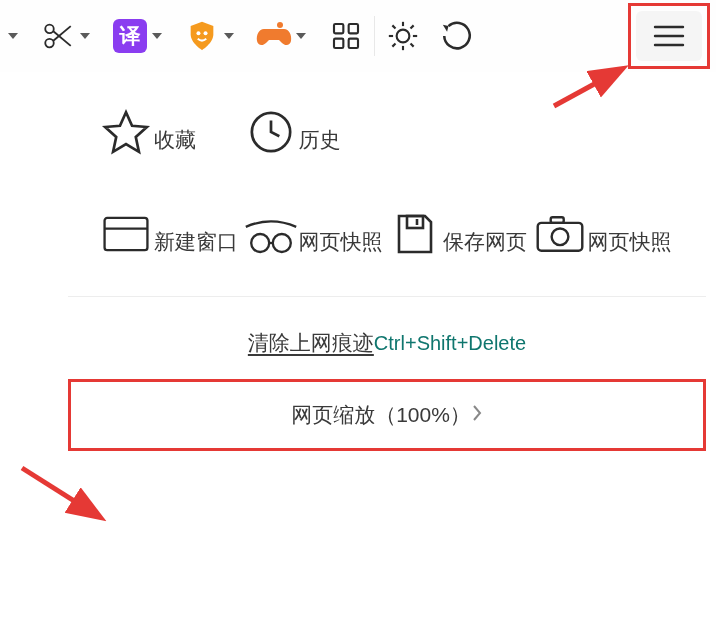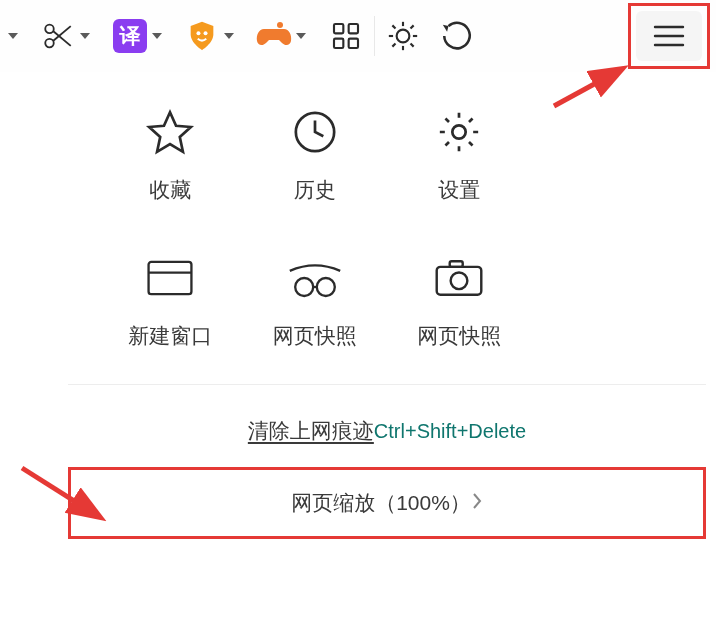--- a/index.html
+++ b/index.html
@@ -39,21 +39,21 @@
     }
     .dd-panel {
       background: #fff; padding-top: 32px;
     }
     .grid {
       display: grid; grid-template-columns: repeat(4, 1fr);
       gap: 0; padding: 0 30px;
     }
     .grid-row2 { margin-top: 46px; }
     .grid-item {
-      display:flex; flex-direction:column; align-items:center;
+      display:flex; align-items:center;
       cursor: pointer;
     }
     .grid-icon {
       width: 56px; height: 56px; display:flex; align-items:center; justify-content:center;
     }
     .grid-label {
       margin-top: 16px; font-size: 21px; color: #3a3a3a;
     }
     .dd-sep { height:1px; background:#ededed; margin: 34px 0 0 0; }
     .dd-list { padding: 10px 0 0 0; }
@@ -211,29 +211,20 @@
       </div>
       <div class="grid-item">
         <span class="grid-icon">
           <svg width="50" height="50" viewBox="0 0 24 24" stroke="#2b2b2b" stroke-width="1.3" fill="none">
             <circle cx="12" cy="12" r="9.2"></circle>
               <polyline points="12,6.5 12,12 16,14"></polyline>
           </svg>
         </span>
         <span class="grid-label">历史</span>
       </div>
-      <div class="grid-item">
-        <span class="grid-icon">
-          <svg width="50" height="50" viewBox="0 0 24 24" stroke="#2b2b2b" stroke-width="1.3" fill="none">
-            <circle cx="12" cy="12" r="3.2"></circle>
-            <path d="M12 2.8v2.4M12 18.8v2.4M21.2 12h-2.4M5.2 12H2.8M18.5 5.5l-1.7 1.7M7.2 16.8l-1.7 1.7M18.5 18.5l-1.7-1.7M7.2 7.2 5.5 5.5"></path>
-          </svg>
-        </span>
-        <span class="grid-label">设置</span>
-      </div>
     </div>
 
     <div class="grid grid-row2">
       <div class="grid-item">
         <span class="grid-icon">
           <svg width="50" height="46" viewBox="0 0 28 24" stroke="#2b2b2b" stroke-width="1.3" fill="none">
             <rect x="2" y="3" width="24" height="18" rx="1.5"></rect>
               <line x1="2" y1="9" x2="26" y2="9"></line>
           </svg>
         </span>
@@ -242,20 +233,30 @@
       <div class="grid-item">
         <span class="grid-icon">
           <svg width="54" height="46" viewBox="0 0 30 24" stroke="#2b2b2b" stroke-width="1.3" fill="none">
             <path d="M1 8 Q15 2 29 8"></path>
               <circle cx="9" cy="17" r="5"></circle>
               <circle cx="21" cy="17" r="5"></circle>
               <line x1="14" y1="17" x2="16" y2="17"></line>
           </svg>
         </span>
         <span class="grid-label">网页快照</span>
+      </div>
+      <div class="grid-item">
+        <span class="grid-icon">
+          <svg width="48" height="48" viewBox="0 0 24 24" stroke="#2b2b2b" stroke-width="1.3" fill="none">
+            <path d="M4 3h13l3 3v15H4z"></path>
+              <rect x="8" y="3" width="8" height="6"></rect>
+              <line x1="13" y1="4.5" x2="13" y2="7.5"></line>
+          </svg>
+        </span>
+        <span class="grid-label">保存网页</span>
       </div>
       <div class="grid-item">
         <span class="grid-icon">
           <svg width="52" height="44" viewBox="0 0 28 22" stroke="#2b2b2b" stroke-width="1.3" fill="none">
             <rect x="2" y="5" width="24" height="15" rx="2"></rect>
               <rect x="9" y="2" width="7" height="3" rx="1"></rect>
               <circle cx="14" cy="12.5" r="4.5"></circle>
           </svg>
         </span>
         <span class="grid-label">网页快照</span>

